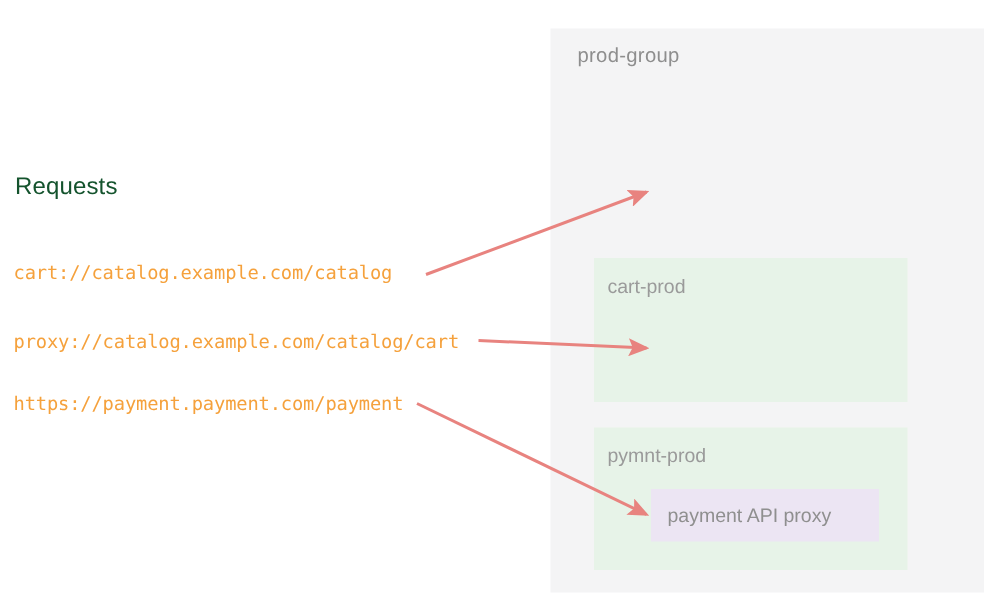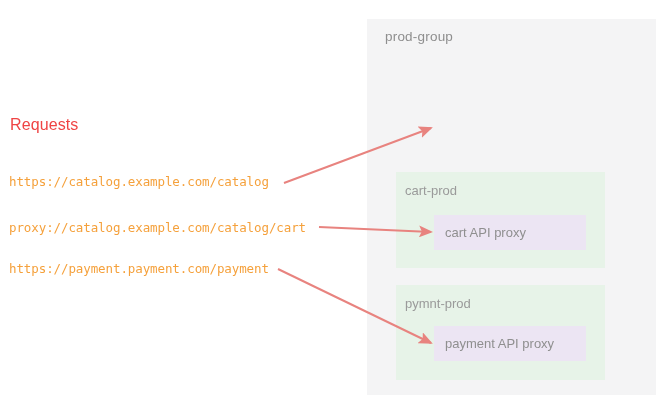--- a/index.html
+++ b/index.html
@@ -22,21 +22,21 @@
     left: 0;
     top: 0;
     width: 360px;
     height: 405px;
   }
   #requests-heading {
     position: absolute;
     left: 10px;
     top: 116px;
     font-size: 16px;
-    color: #ef4444;
+    color: #14532d;
     letter-spacing: 0.1px;
     white-space: nowrap;
   }
   .request-url {
     position: absolute;
     left: 9px;
     font-family: "DejaVu Sans Mono", "Liberation Mono", monospace;
     font-size: 12.5px;
     color: #f5a13c;
     white-space: nowrap;
@@ -112,37 +112,34 @@
     white-space: nowrap;
   }
 </style>
 </head>
 <body>
 
 <div id="requests-section">
 
   <div id="requests-heading">Requests</div>
 
-  <div class="request-url" id="request-url-0">https://catalog.example.com/catalog</div>
+  <div class="request-url" id="request-url-0">cart://catalog.example.com/catalog</div>
 
   <div class="request-url" id="request-url-1">proxy://catalog.example.com/catalog/cart</div>
 
   <div class="request-url" id="request-url-2">https://payment.payment.com/payment</div>
 </div>
 
 <div id="prod-group-panel">
 
   <div id="prod-group-title">prod-group</div>
 
 
   <div class="env-box" id="env-box-1">
     <div class="env-label">cart-prod</div>
-    <div class="proxy-box">
-      <span class="proxy-label">cart API proxy</span>
-    </div>
   </div>
 
   <div class="env-box" id="env-box-2">
     <div class="env-label">pymnt-prod</div>
     <div class="proxy-box">
       <span class="proxy-label">payment API proxy</span>
     </div>
   </div>
 </div>
 

